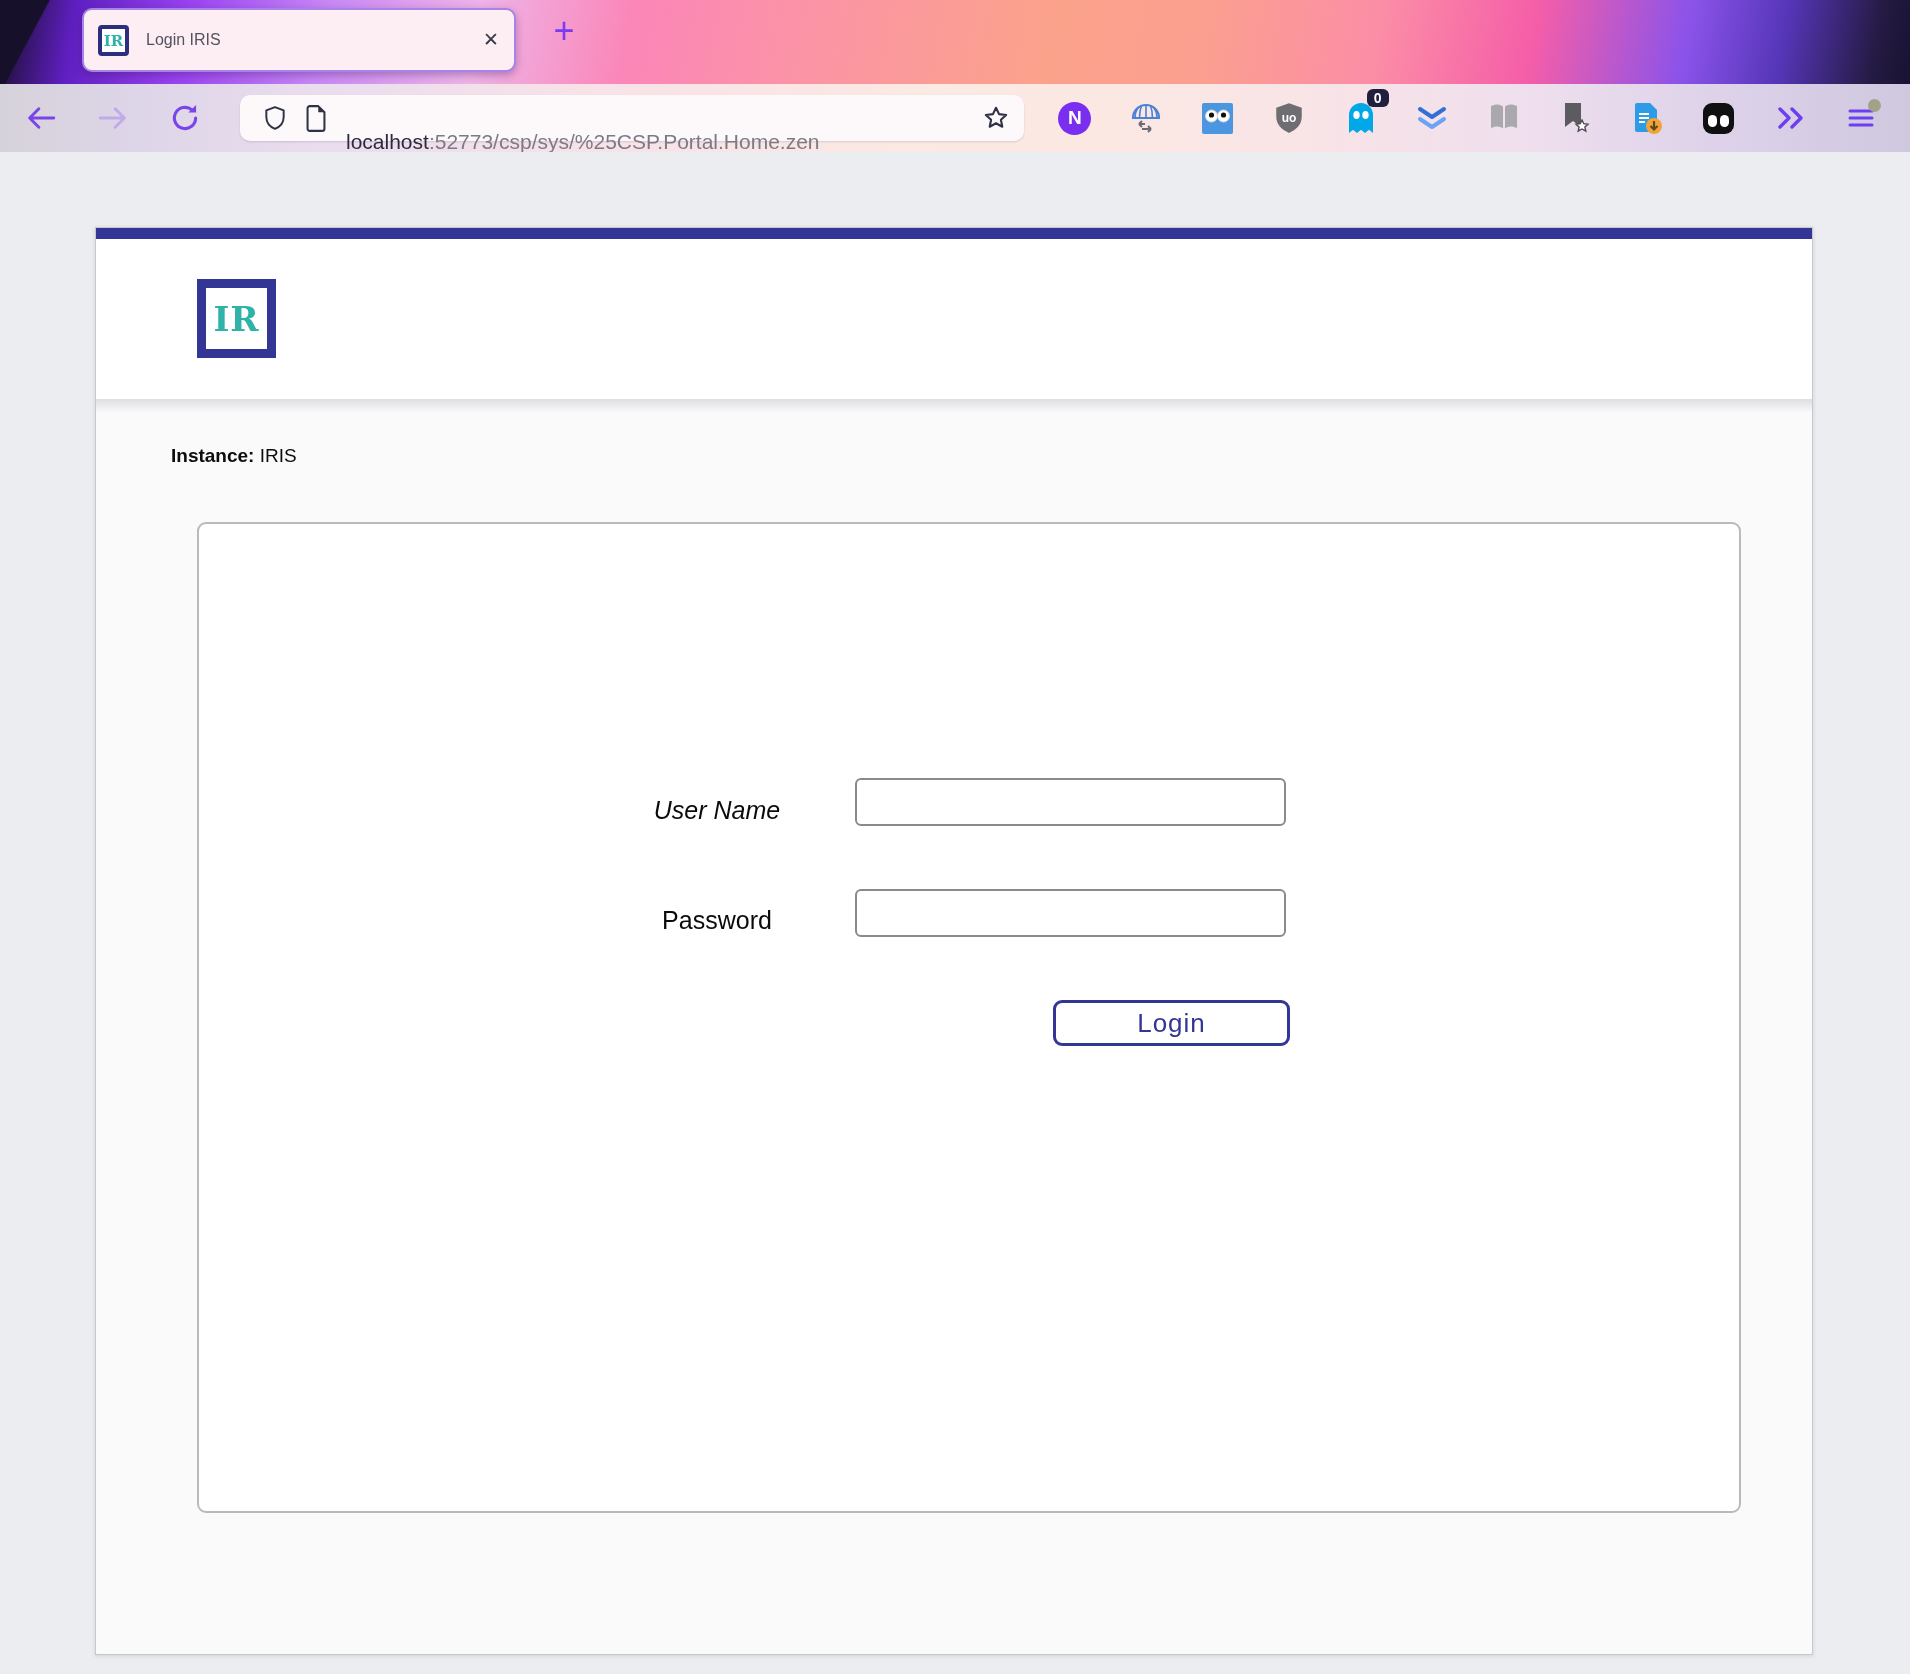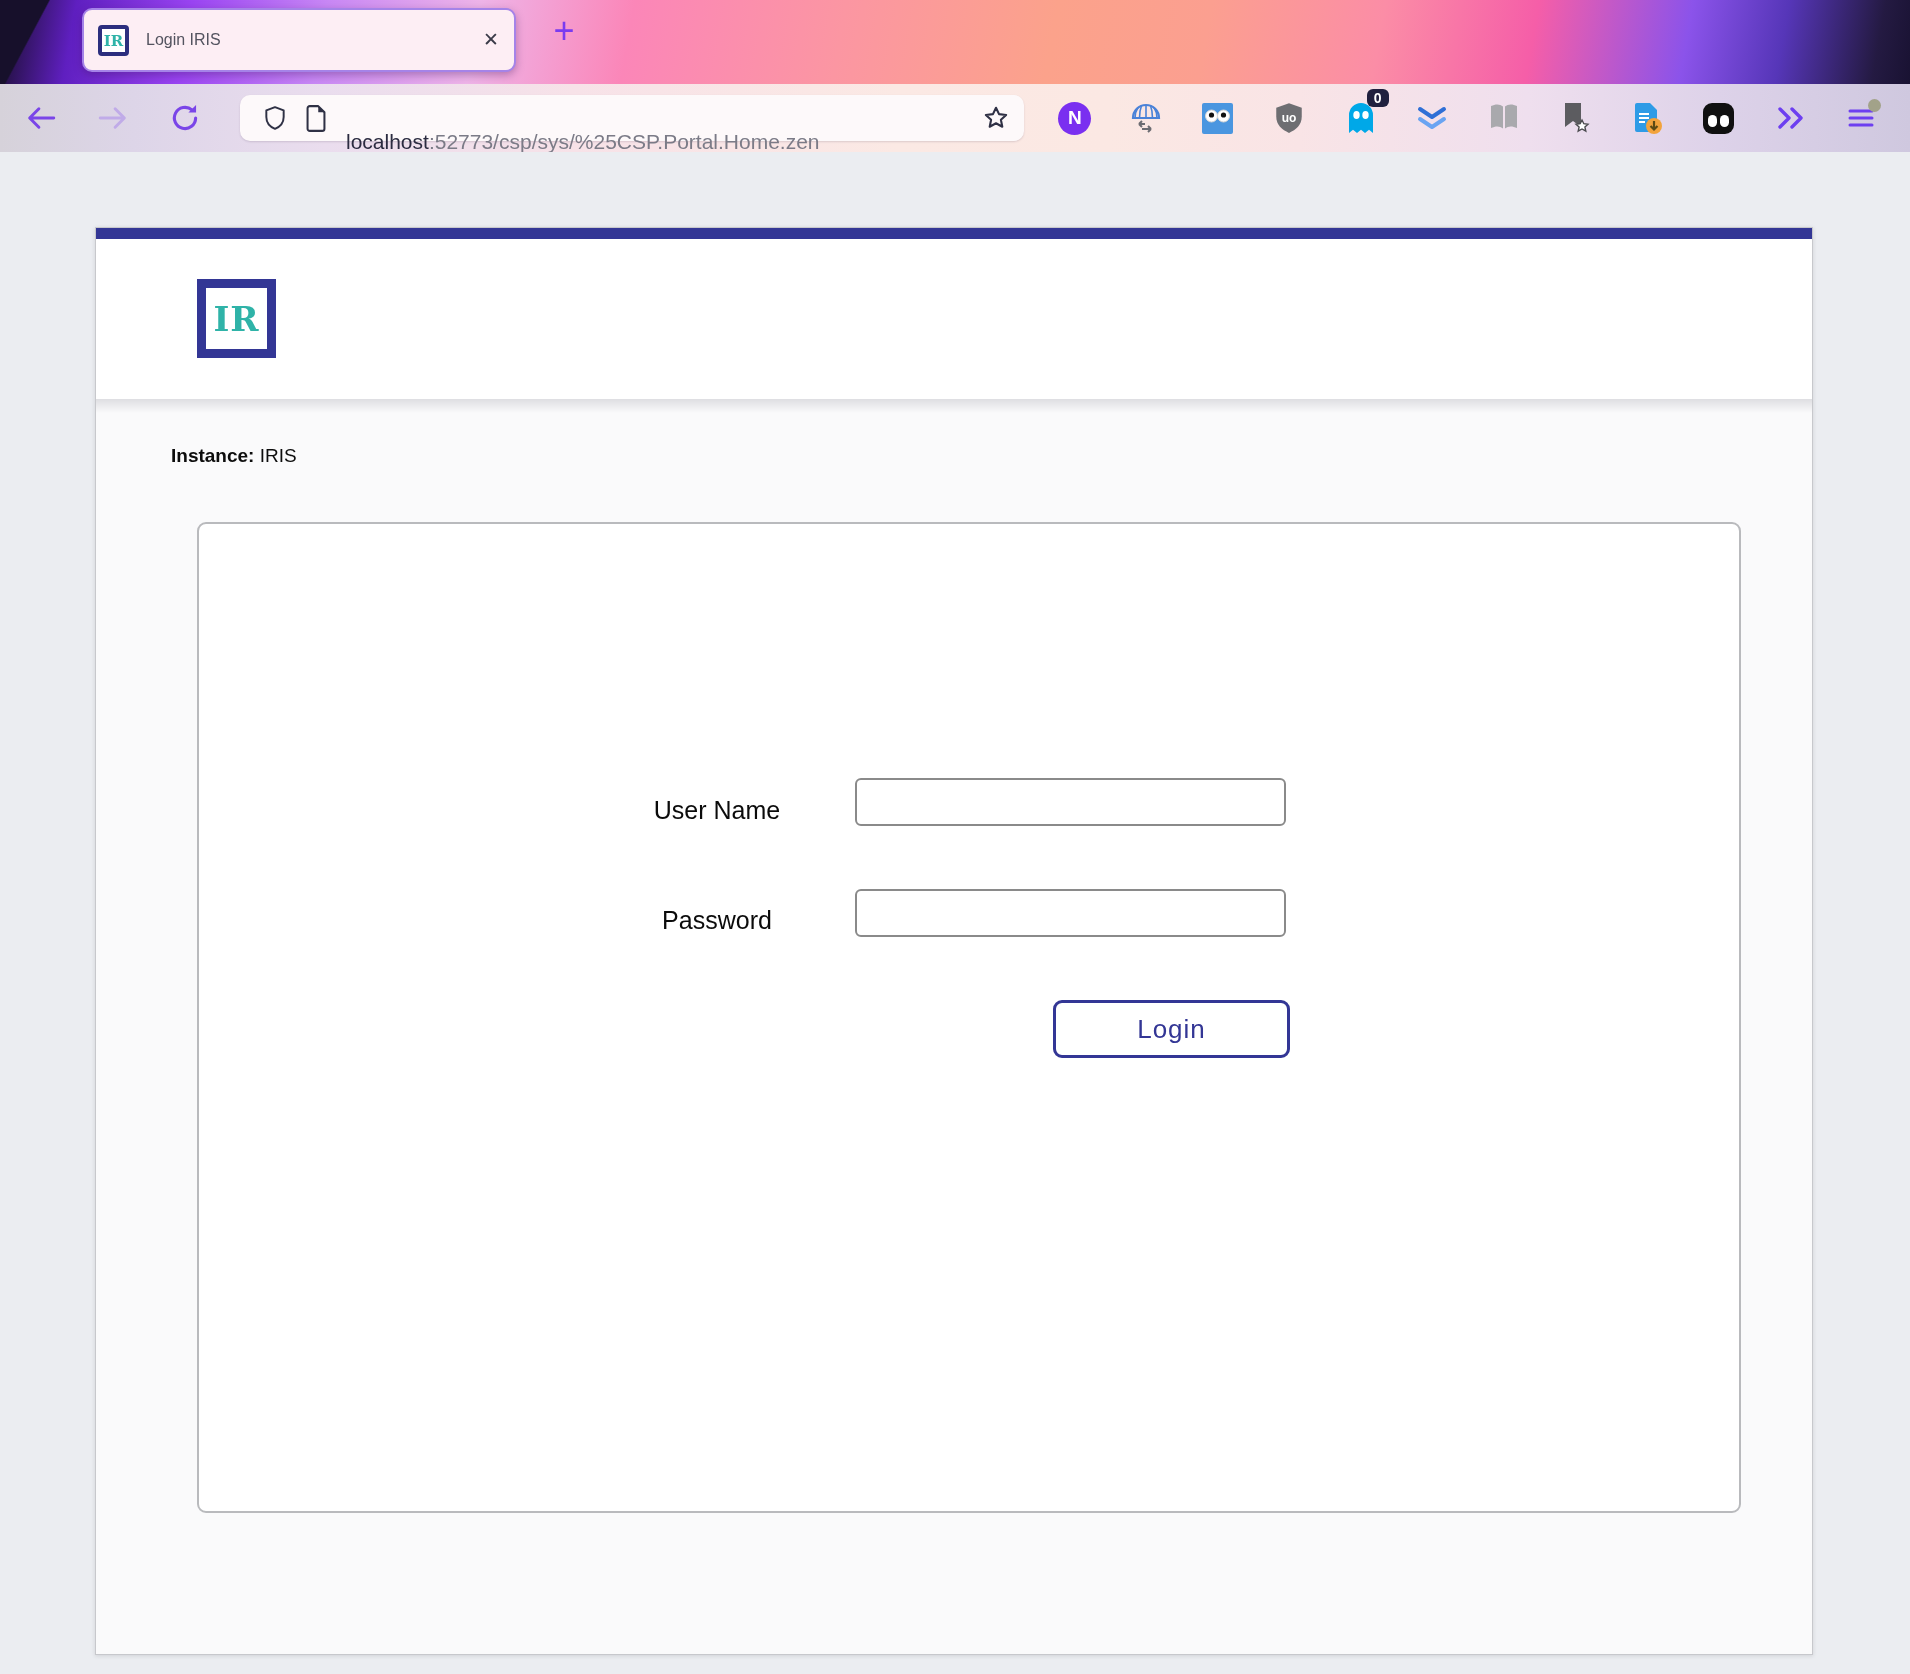--- a/index.html
+++ b/index.html
@@ -56,25 +56,25 @@
   .card-header { height:160px; background:#fff; position:relative; }
   .logo { position:absolute; left:101px; top:40px; width:79px; height:79px; background:#fff;
     border:9px solid #333695; display:flex; align-items:center; justify-content:center;
     color:#2fb3a8; font:bold 34px "DejaVu Serif", serif; letter-spacing:1px; }
   .header-shadow { height:14px; background:linear-gradient(rgba(110,110,125,.20),rgba(110,110,125,0)); }
   .instance-row { margin:32px 0 0 75px; font-size:19px; color:#0d0d0d; }
   .instance-label { font-weight:bold; }
   .panel { position:absolute; left:101px; top:294px; width:1544px; height:991px; background:#fff;
     border:2px solid #b9babd; border-radius:9px; }
   .form-label { position:absolute; left:318px; width:400px; text-align:center; font-size:25px; color:#0b0b0b; }
-  .lbl-user { top:272px; } .lbl-pass { top:382px; }
+  .lbl-user { top:272px;font-style:italic; } .lbl-pass { top:382px; }
   .form-input { position:absolute; left:656px; width:431px; height:48px; border:2px solid #8a8a8a;
     border-radius:6px; background:#fff; font-size:22px; padding:0 10px; outline:none; }
   .inp-user { top:254px; } .inp-pass { top:365px; }
-  .login-btn { position:absolute; left:854px; top:476px; width:237px; height:58px; background:#fff;
+  .login-btn { position:absolute; left:854px; top:476px; width:237px; height:46px; background:#fff;
     border:3px solid #333695; border-radius:9px; color:#333695; font-size:26px; letter-spacing:1px;
     font-family:"Liberation Sans",sans-serif; }
 </style>
 </head>
 <body>
 
 <div class="screen">
 
   <div class="tabstrip">
     <div class="corner-dark"></div>

